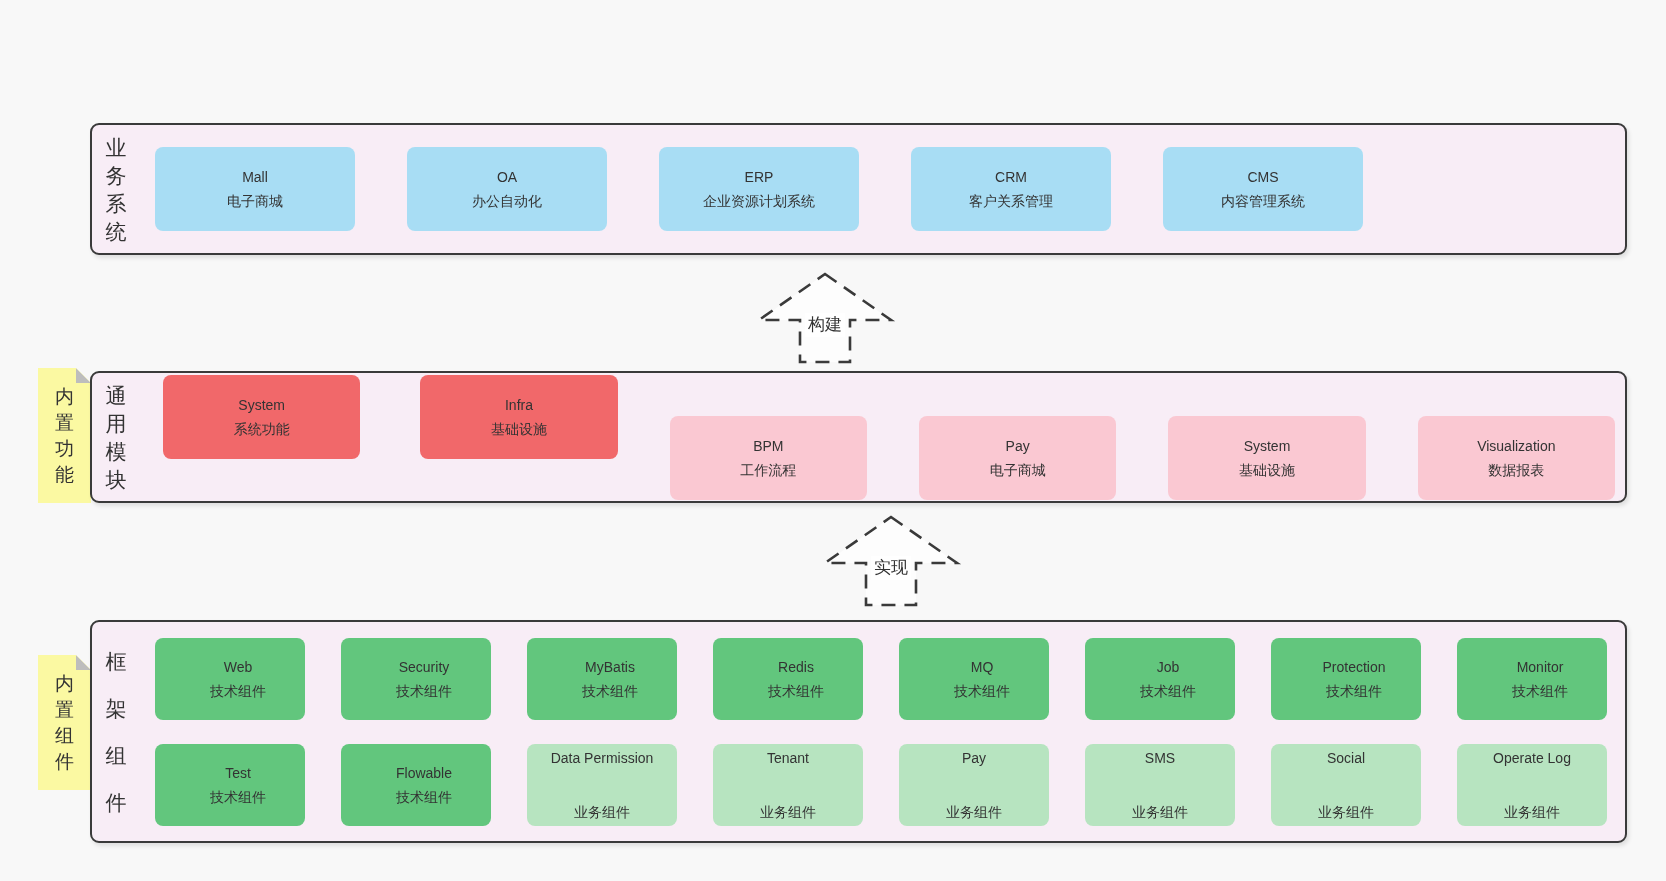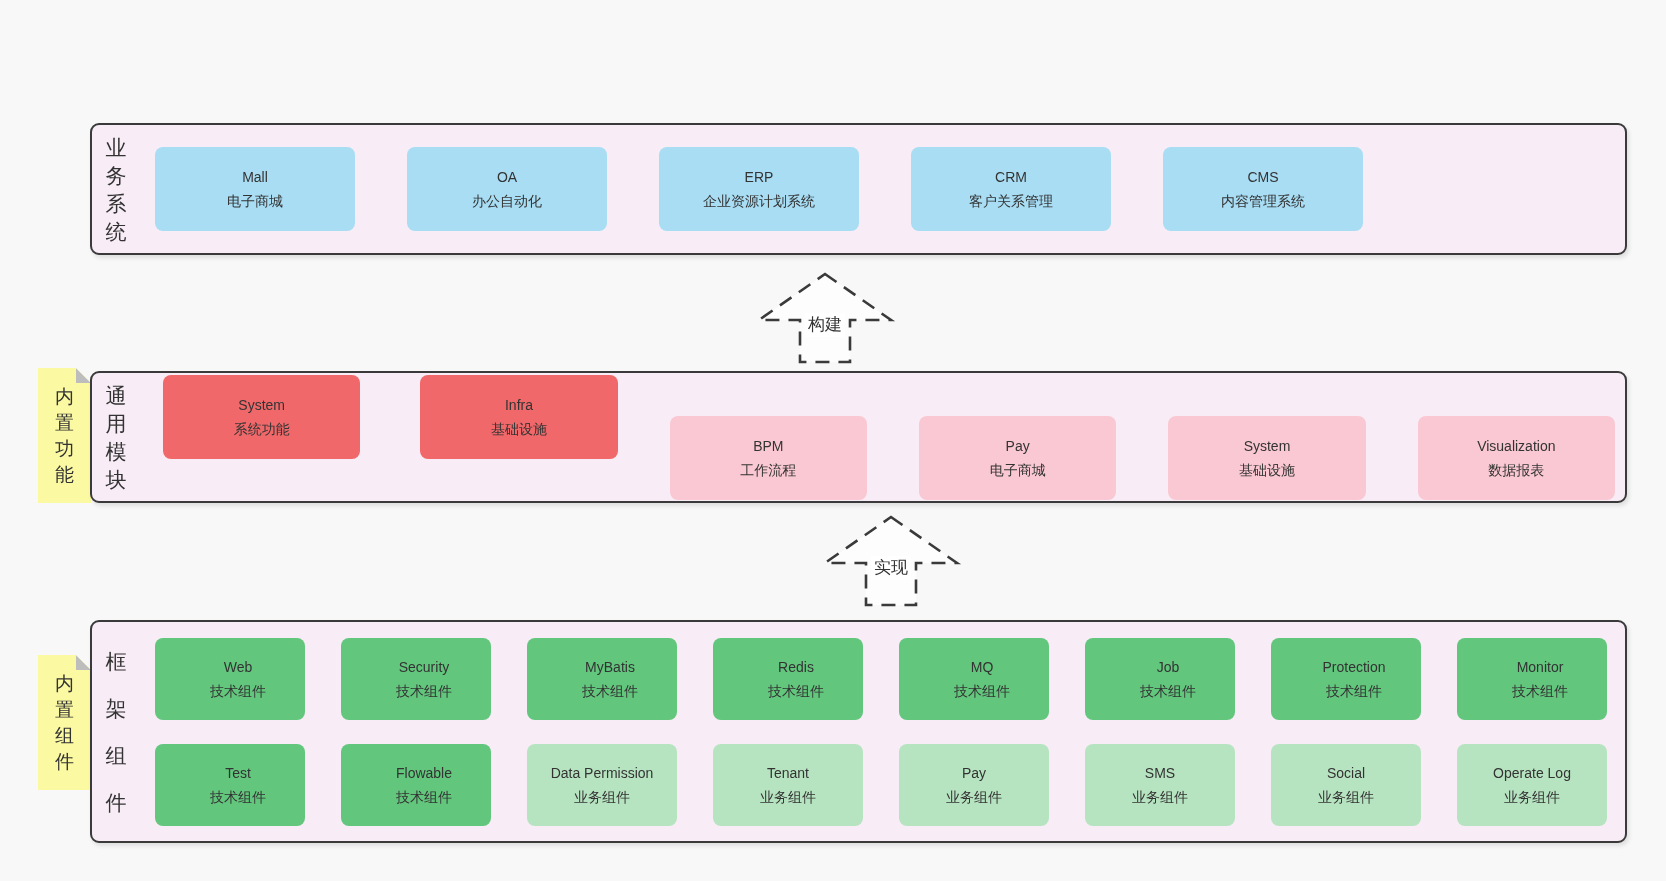--- a/index.html
+++ b/index.html
@@ -46,21 +46,21 @@
     width:200px;height:84px;border-radius:8px;
     display:flex;flex-direction:column;justify-content:center;align-items:center;
     text-align:center;font-size:14px;line-height:24px;color:var(--c-text);
     padding:2px 4px;
   }
   #layer-components .box{width:150px;height:82px;}
   .v-blue{background:var(--c-blue);}
   .v-red{background:var(--c-red);margin-left:8px;}
   .v-pink{background:var(--c-pink);margin-top:41px;}
   .v-green{background:var(--c-green);padding-left:20px;}
-  .v-lightgreen{background:var(--c-lightgreen);}
+  .v-lightgreen{background:var(--c-lightgreen);justify-content:space-between;}
 
   
   .note{
     position:absolute;left:38px;width:53px;height:135px;
     background:var(--c-note_yellow);
     clip-path:polygon(0 0,calc(100% - 15px) 0,100% 15px,100% 100%,0 100%);
     display:flex;flex-direction:column;align-items:center;justify-content:center;
     gap:3px;font-size:19px;color:var(--c-text);
   }
   #note-modules{top:368px;}

